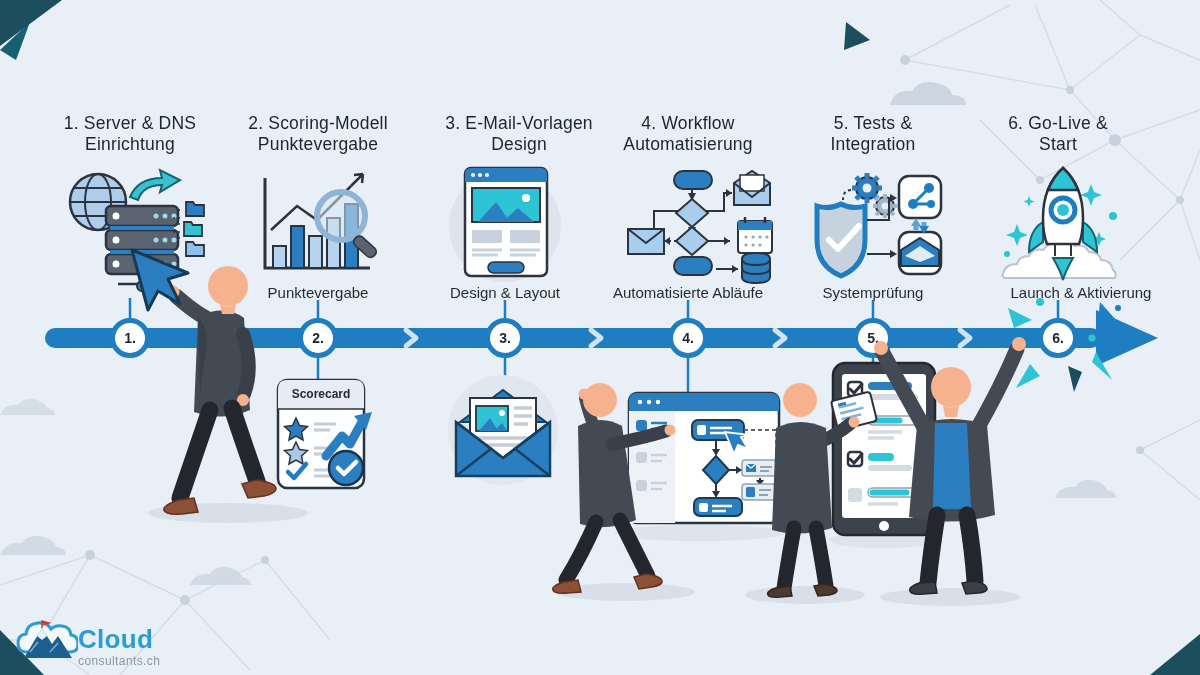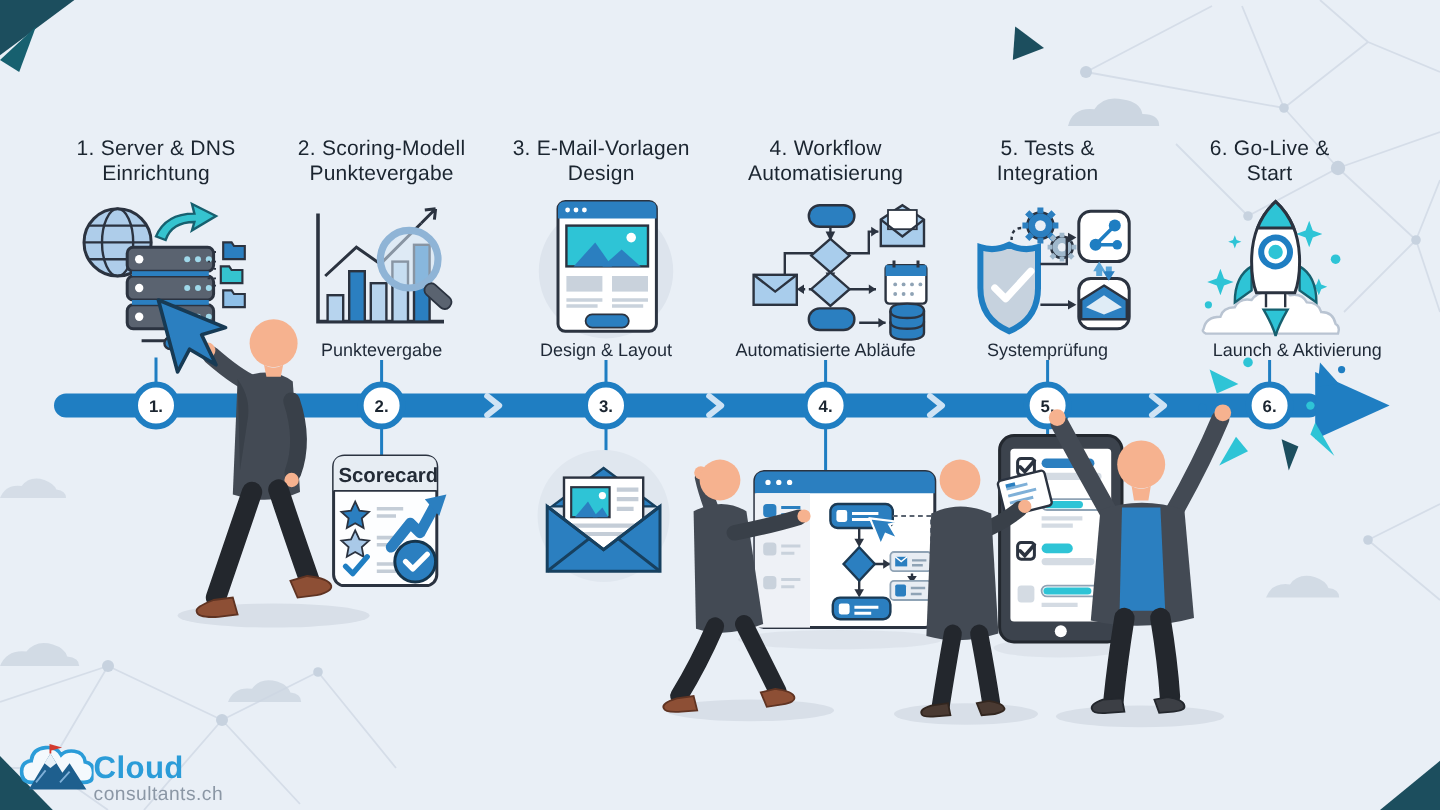--- a/index.html
+++ b/index.html
@@ -5,25 +5,25 @@
   html,body{margin:0;padding:0;}
   .canvas{position:relative;width:1200px;height:675px;background:#e9eff6;overflow:hidden;
           font-family:"Liberation Sans",sans-serif;}
   .abs{position:absolute;}
   .step-title{position:absolute;top:113px;width:220px;text-align:center;font-weight:normal;
               font-size:17.5px;line-height:1.22;color:#1b2530;letter-spacing:.2px;}
   .step-label{position:absolute;top:284px;width:240px;text-align:center;font-size:15px;color:#1f2937;}
   .marker{position:absolute;top:318px;width:40px;height:40px;border-radius:50%;background:#ffffff;
           border:5px solid #1f7ec2;box-sizing:border-box;display:flex;align-items:center;
           justify-content:center;font-weight:bold;font-size:14px;color:#1b2530;}
-  .scorecard-title{position:absolute;left:282px;top:387px;width:78px;text-align:left;
-                   font-weight:bold;font-size:17px;color:#232b36;}
+  .scorecard-title{position:absolute;left:282px;top:387px;width:78px;text-align:center;
+                   font-weight:bold;font-size:12px;color:#232b36;}
   .logo-text{position:absolute;left:78px;top:626px;line-height:1;}
   .logo-brand{font-weight:bold;font-size:26px;color:#2b9cd8;letter-spacing:.3px;}
-  .logo-domain{font-size:16px;color:#8b97a5;margin-top:3px;letter-spacing:.4px;}
+  .logo-domain{font-size:12px;color:#8b97a5;margin-top:3px;letter-spacing:.4px;}
 </style>
 </head>
 <body>
 
 <div class="canvas">
 
   <svg class="abs" style="left:0;top:0" width="1200" height="675" viewBox="0 0 1200 675">
     <g stroke="#d5dde8" stroke-width="1.5" fill="none">
       <path d="M905,60 L1010,5 M905,60 L1070,90 M1070,90 L1035,5 M1070,90 L1140,35 M1140,35 L1100,0 M1140,35 L1200,60 M1070,90 L1115,140 M1115,140 L1200,110 M1115,140 L1180,200 M1115,140 L1040,180 M1180,200 L1200,150 M1180,200 L1120,260 M1180,200 L1200,260 M1040,180 L980,120"></path>
       <path d="M0,585 L90,555 M90,555 L40,640 M90,555 L185,600 M185,600 L120,675 M185,600 L265,560 M265,560 L330,640 M185,600 L250,670 M0,640 L40,640 M40,640 L90,675"></path>
@@ -65,21 +65,21 @@
   </svg>
 
   <div class="step-title" style="left:20px">
     <div>1. Server &amp; DNS</div>
     <div>Einrichtung</div>
   </div>
   <div class="step-title" style="left:208px">
     <div>2. Scoring-Modell</div>
     <div>Punktevergabe</div>
   </div>
-  <div class="step-title" style="left:391px">
+  <div class="step-title" style="left:409px">
     <div>3. E-Mail-Vorlagen</div>
     <div>Design</div>
   </div>
   <div class="step-title" style="left:578px">
     <div>4. Workflow</div>
     <div>Automatisierung</div>
   </div>
   <div class="step-title" style="left:763px">
     <div>5. Tests &amp;</div>
     <div>Integration</div>

